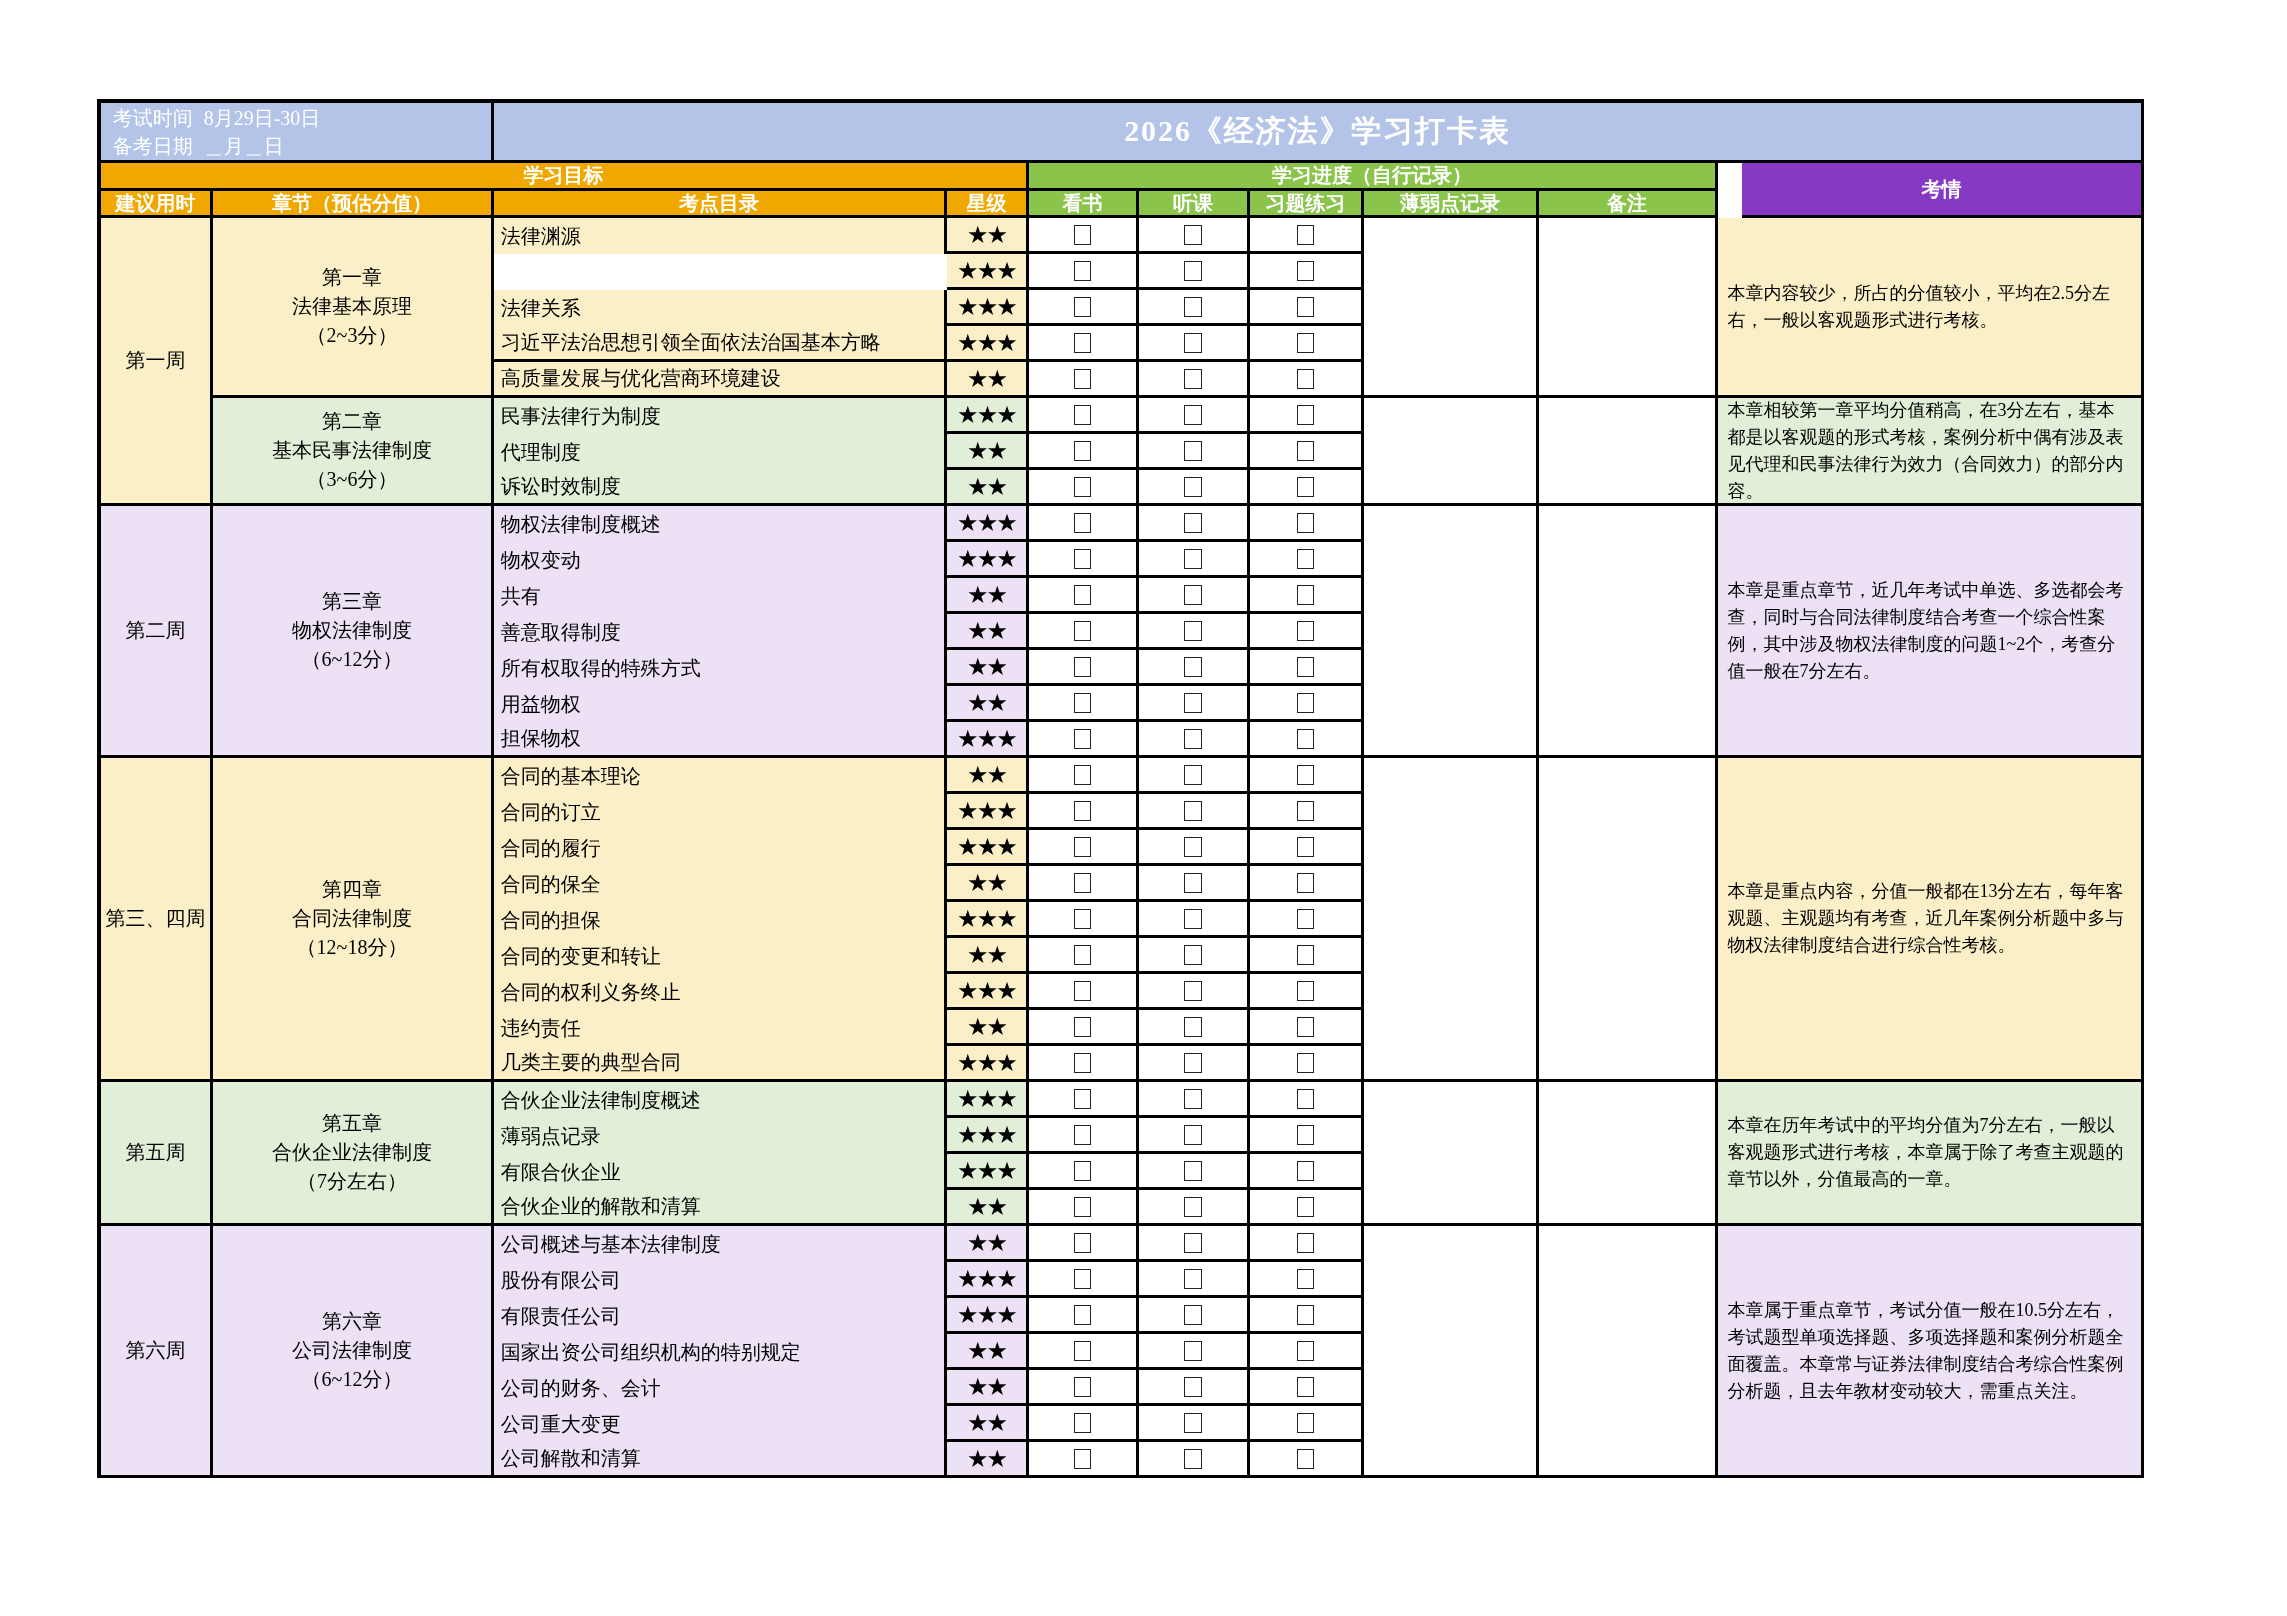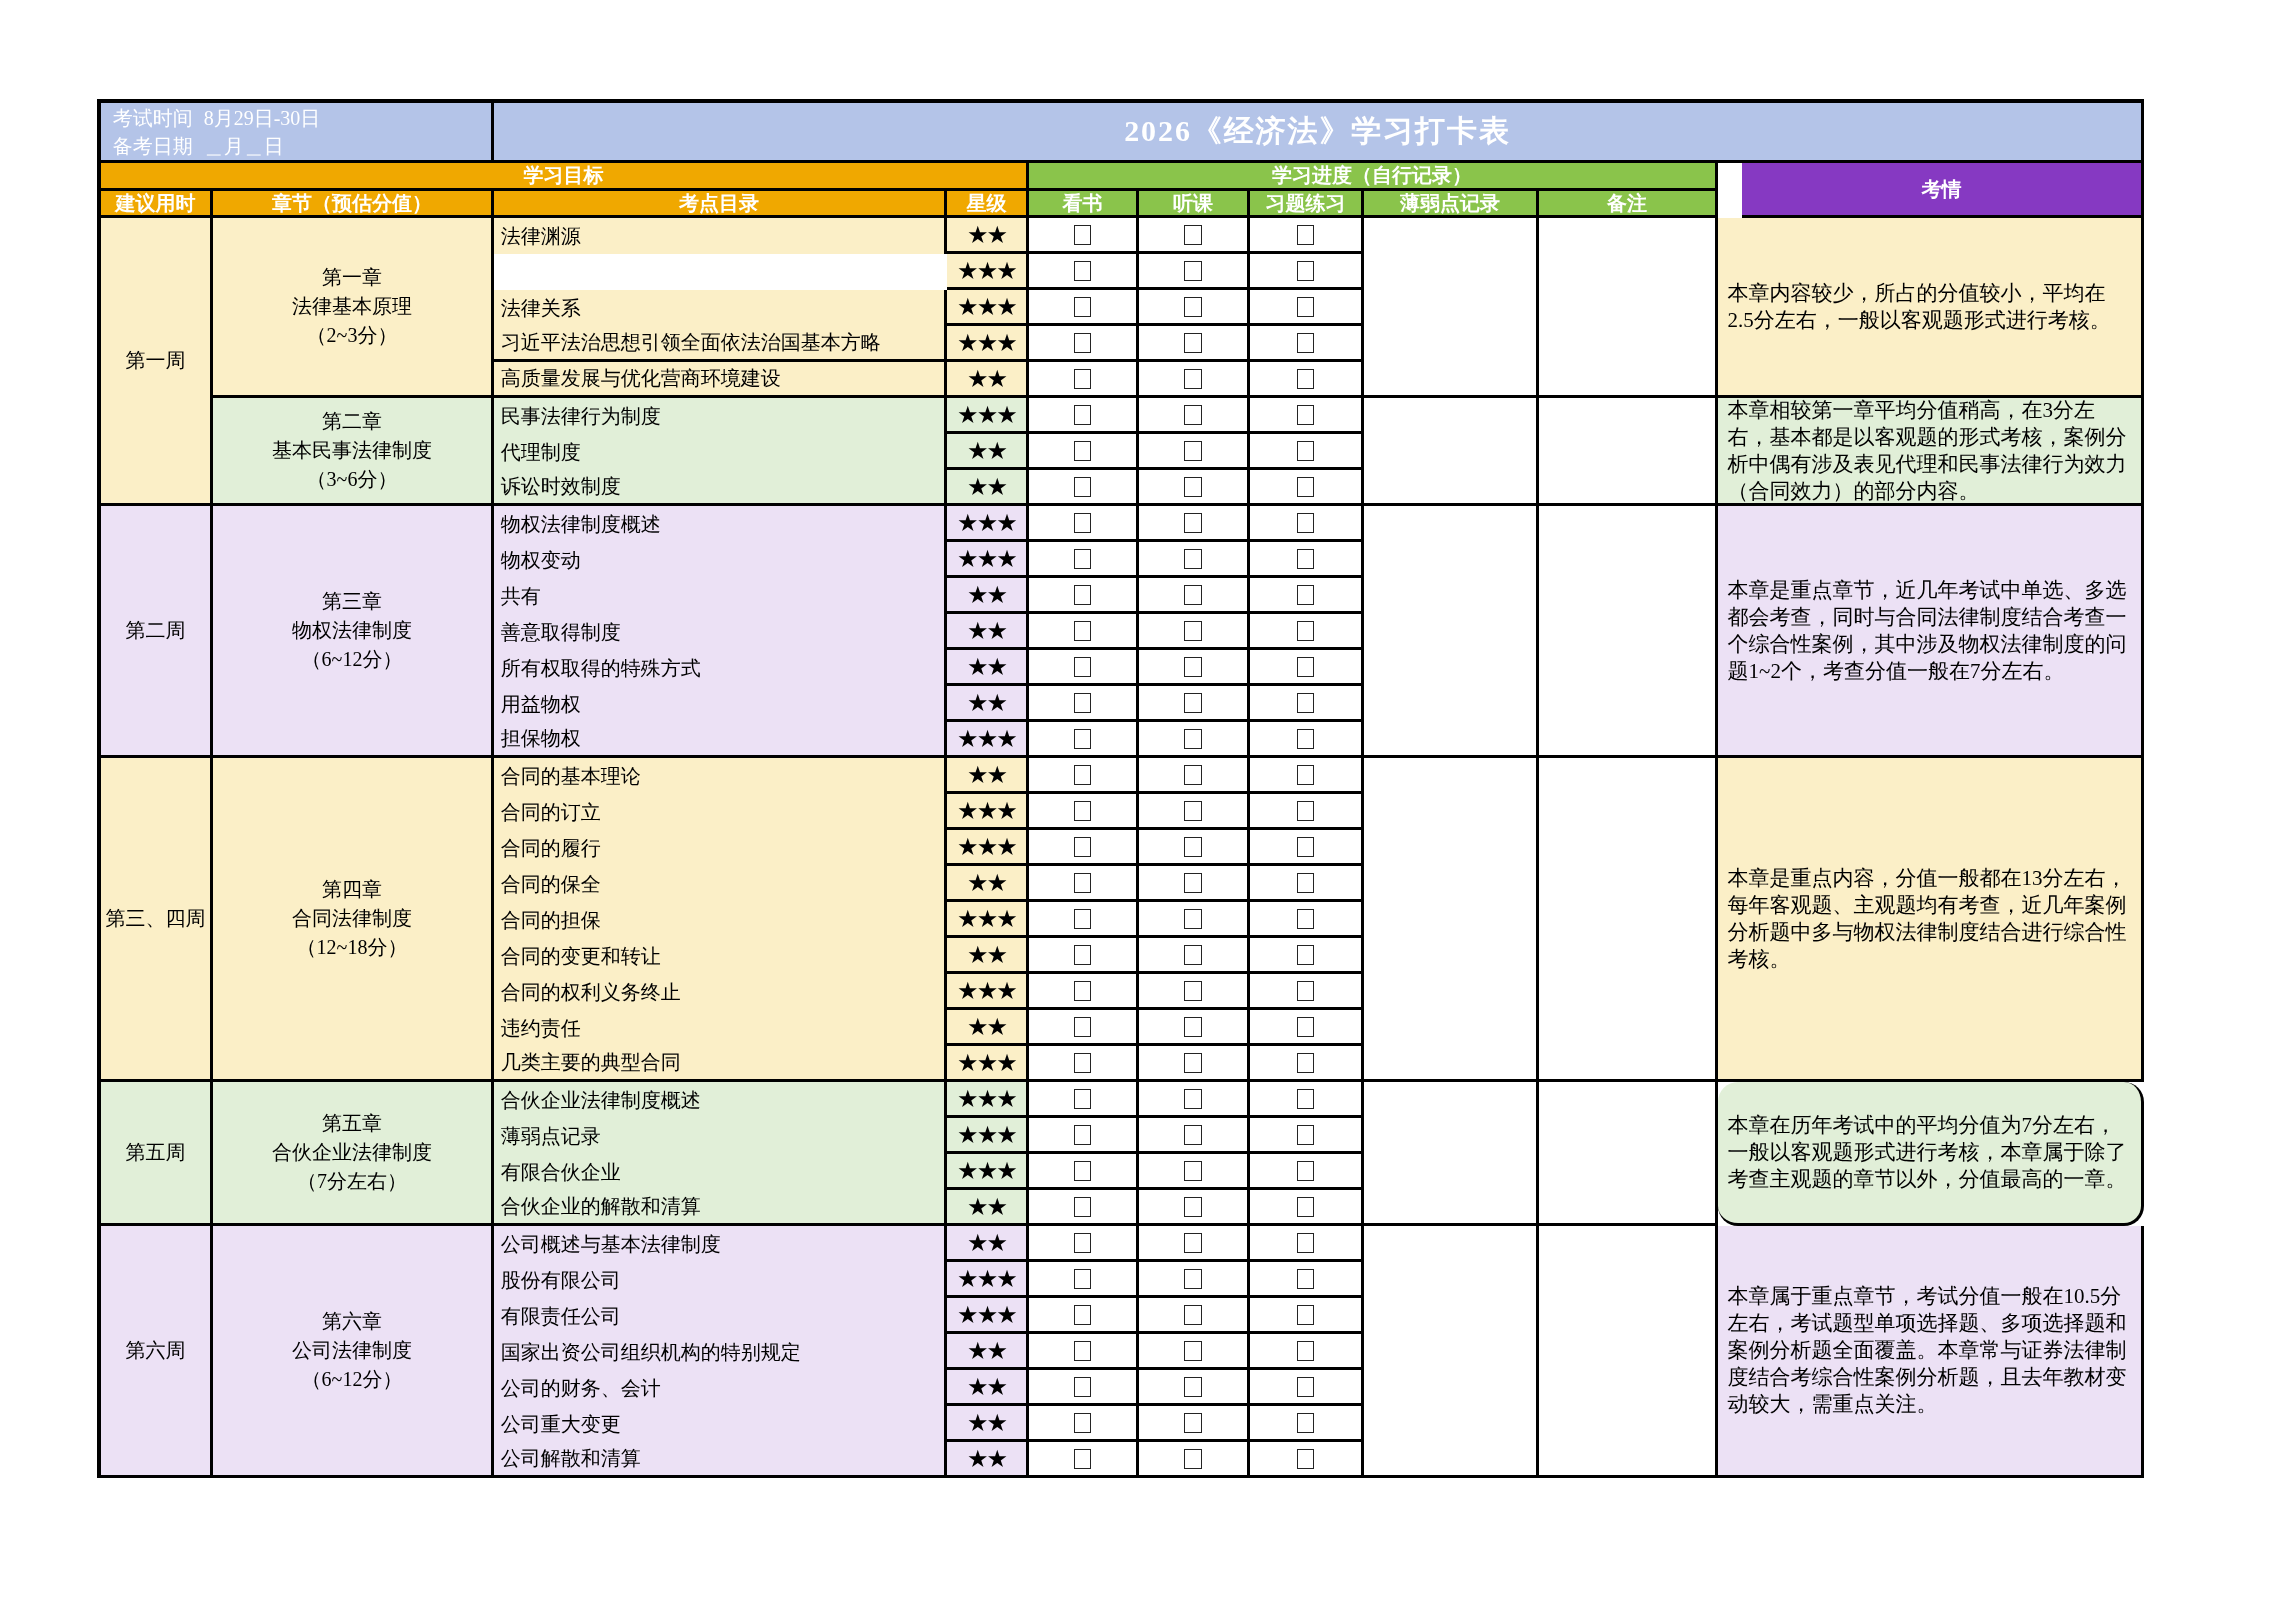--- a/index.html
+++ b/index.html
@@ -40,21 +40,21 @@
   .meta-label{display:inline-block;width:90px;}
   .meta-value{display:inline-block;margin-left:6px;}
   .title{font-size:30px;font-weight:bold;letter-spacing:1.9px;}
   .band{font-size:20px;}
   .colhdr{font-size:20px;}
   .topic{justify-content:flex-start;text-align:left;padding-left:6.7px;}
   .chapter{flex-direction:column;line-height:29px;}
   .stars{font-family:"DejaVu Sans","Liberation Sans",sans-serif;
     font-size:24px;letter-spacing:-1.9px;font-weight:normal;}
   .note{justify-content:flex-start;text-align:left;align-items:center;
-    padding:3.8px 9.6px;font-size:21px;line-height:27px;}
+    padding:3.8px 9.6px;font-size:18px;line-height:27px;}
   .checkbox{width:15.4px;height:18px;border:1.9px solid #242424;background:#fff;}
 </style>
 </head>
 <body>
 
 <div id="sheet">
 
   <div class="cell hdr-blue meta-box" style="grid-area:1/1/2/3">
     <div class="meta-row">
       <span class="meta-label">考试时间</span>
@@ -425,21 +425,21 @@
       <div class="checkbox"></div>
     </div>
     <div class="cell t-white" style="grid-area: 31 / 6 / 32 / 7;">
       <div class="checkbox"></div>
     </div>
     <div class="cell t-white" style="grid-area: 31 / 7 / 32 / 8;">
       <div class="checkbox"></div>
     </div>
     <div class="cell t-white" style="grid-area: 28 / 8 / 32 / 9;"></div>
     <div class="cell t-white" style="grid-area: 28 / 9 / 32 / 10;"></div>
-    <div class="cell t-green note" style="grid-area: 28 / 10 / 32 / 11; border-radius: 20px;">本章在历年考试中的平均分值为7分左右，一般以客观题形式进行考核，本章属于除了考查主观题的章节以外，分值最高的一章。</div>
+    <div class="cell t-green note" style="grid-area: 28 / 10 / 32 / 11;">本章在历年考试中的平均分值为7分左右，一般以客观题形式进行考核，本章属于除了考查主观题的章节以外，分值最高的一章。</div>
     <div class="cell t-purple chapter" style="grid-area: 32 / 2 / 39 / 3;">
       <div>第六章</div>
       <div>公司法律制度</div>
       <div>（6~12分）</div>
     </div>
     <div class="cell t-purple topic nb" style="grid-area: 32 / 3 / 33 / 4;">公司概述与基本法律制度</div>
     <div class="cell t-purple stars" style="grid-area: 32 / 4 / 33 / 5;">★★</div>
     <div class="cell t-white" style="grid-area: 32 / 5 / 33 / 6;">
       <div class="checkbox"></div>
     </div>

